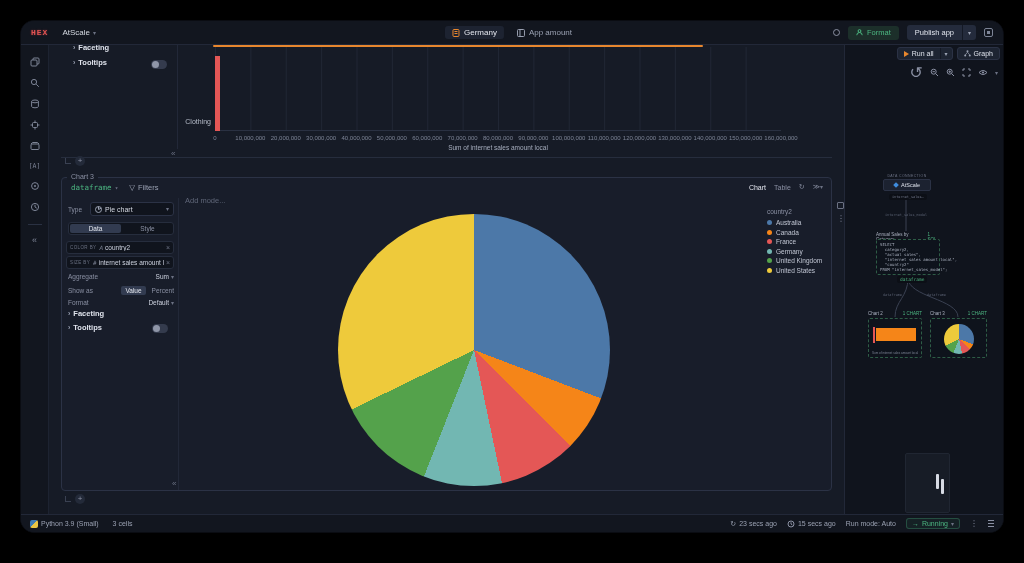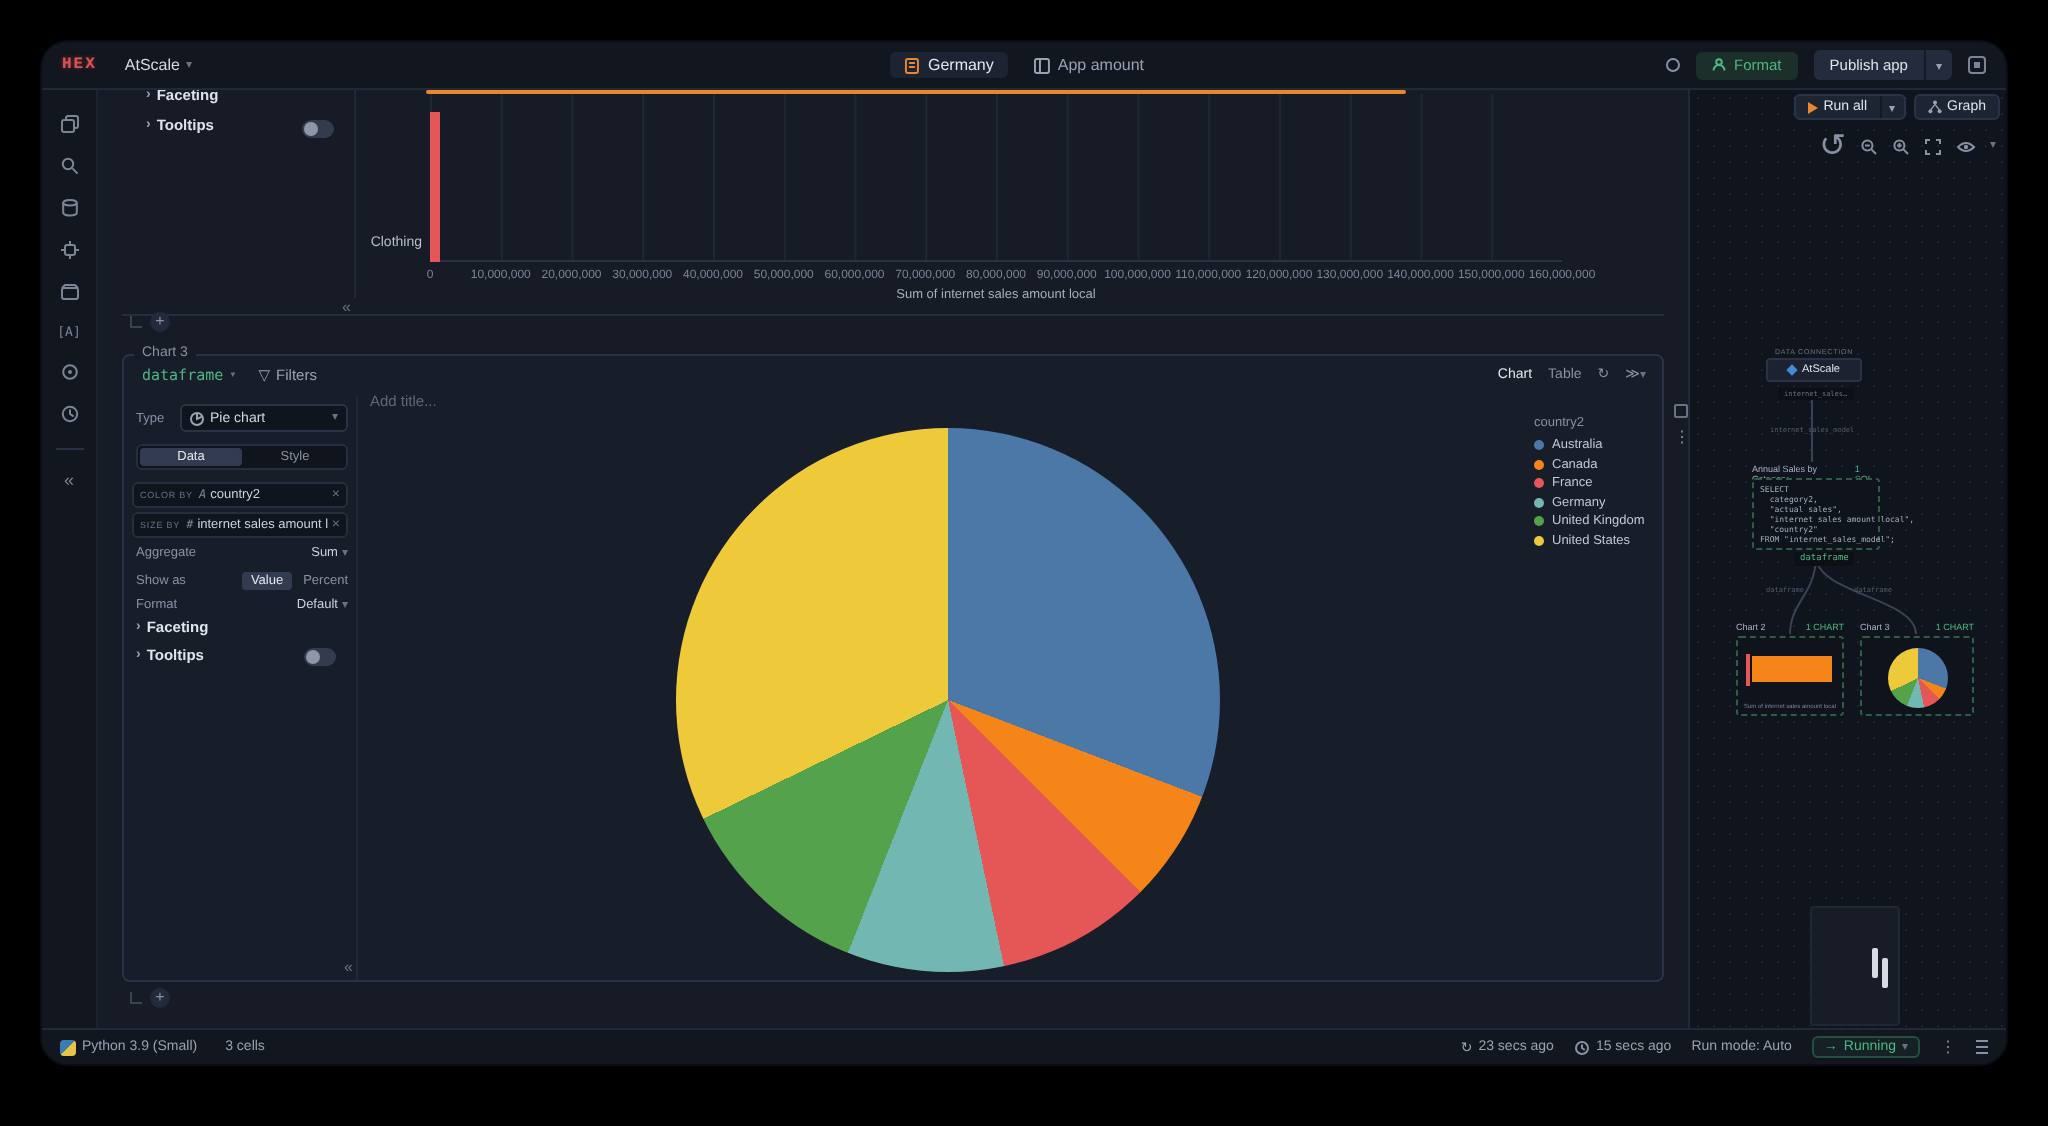--- a/index.html
+++ b/index.html
@@ -343,21 +343,21 @@
       <span class="secttl" style="left:6px;top:131px">
           <span class="disc">›</span>
           <span>Faceting</span>
         </span>
       <span class="secttl" style="left:6px;top:145px">
           <span class="disc">›</span>
           <span>Tooltips</span>
         </span>
       <span class="toggle" style="left:90px;top:146px"></span>
 
-      <span id="addTitle">Add title...</span>
+      <span id="addTitle">Add mode...</span>
       <div id="pie" style="background: conic-gradient(rgb(76, 120, 168) 0%, rgb(76, 120, 168) 30.8%, rgb(245, 133, 24) 30.8%, rgb(245, 133, 24) 37.5%, rgb(228, 87, 86) 37.5%, rgb(228, 87, 86) 46.7%, rgb(114, 183, 178) 46.7%, rgb(114, 183, 178) 56%, rgb(84, 162, 75) 56%, rgb(84, 162, 75) 67.8%, rgb(238, 202, 59) 67.8%, rgb(238, 202, 59) 100%);"></div>
       <div id="legend">
         <div id="legendTitle">country2</div>
         <div>
 
             <div class="lgitem">
               <span class="lgdot" style="background: rgb(76, 120, 168);"></span>
               <span>Australia</span>
             </div>
 

